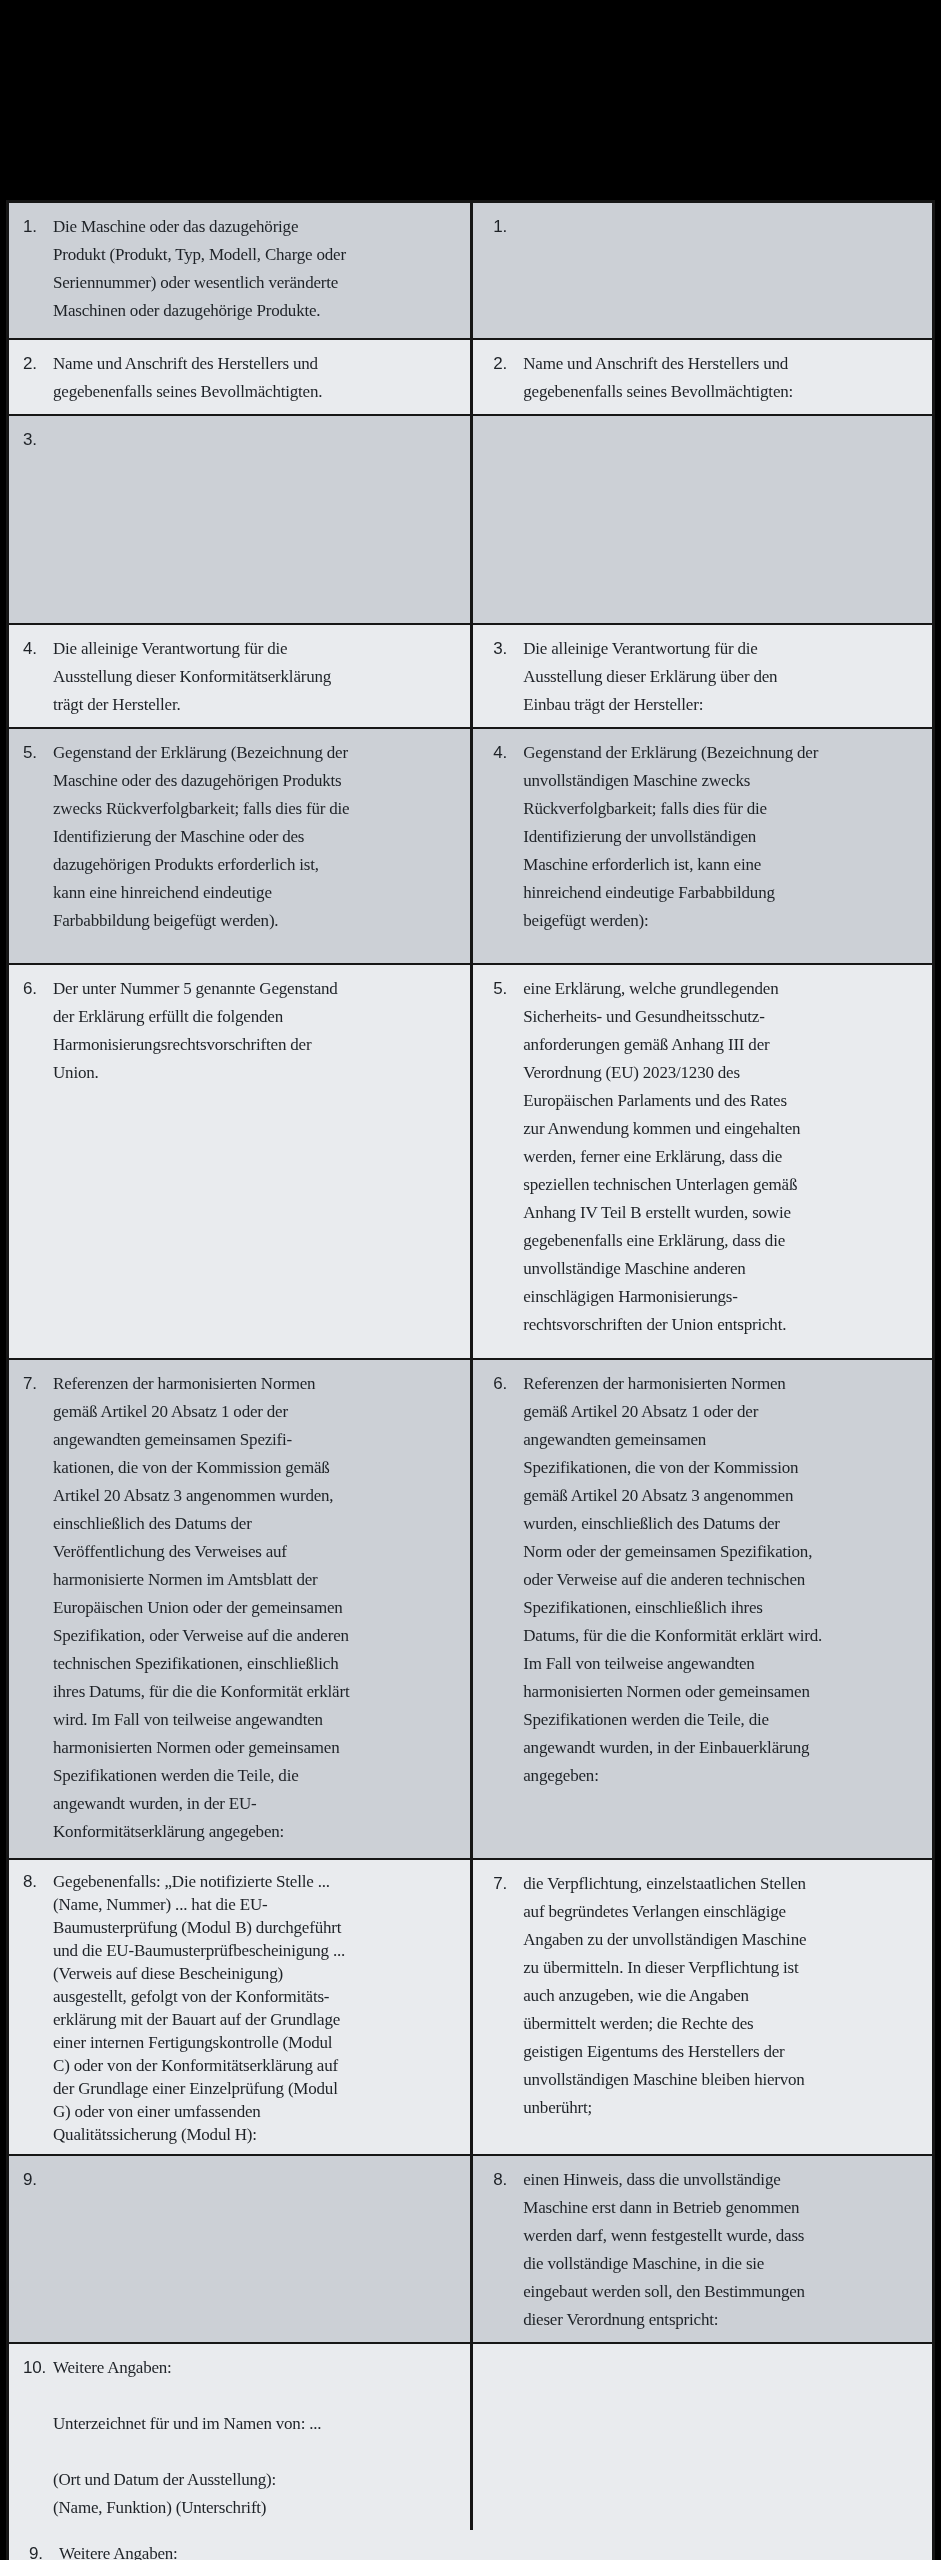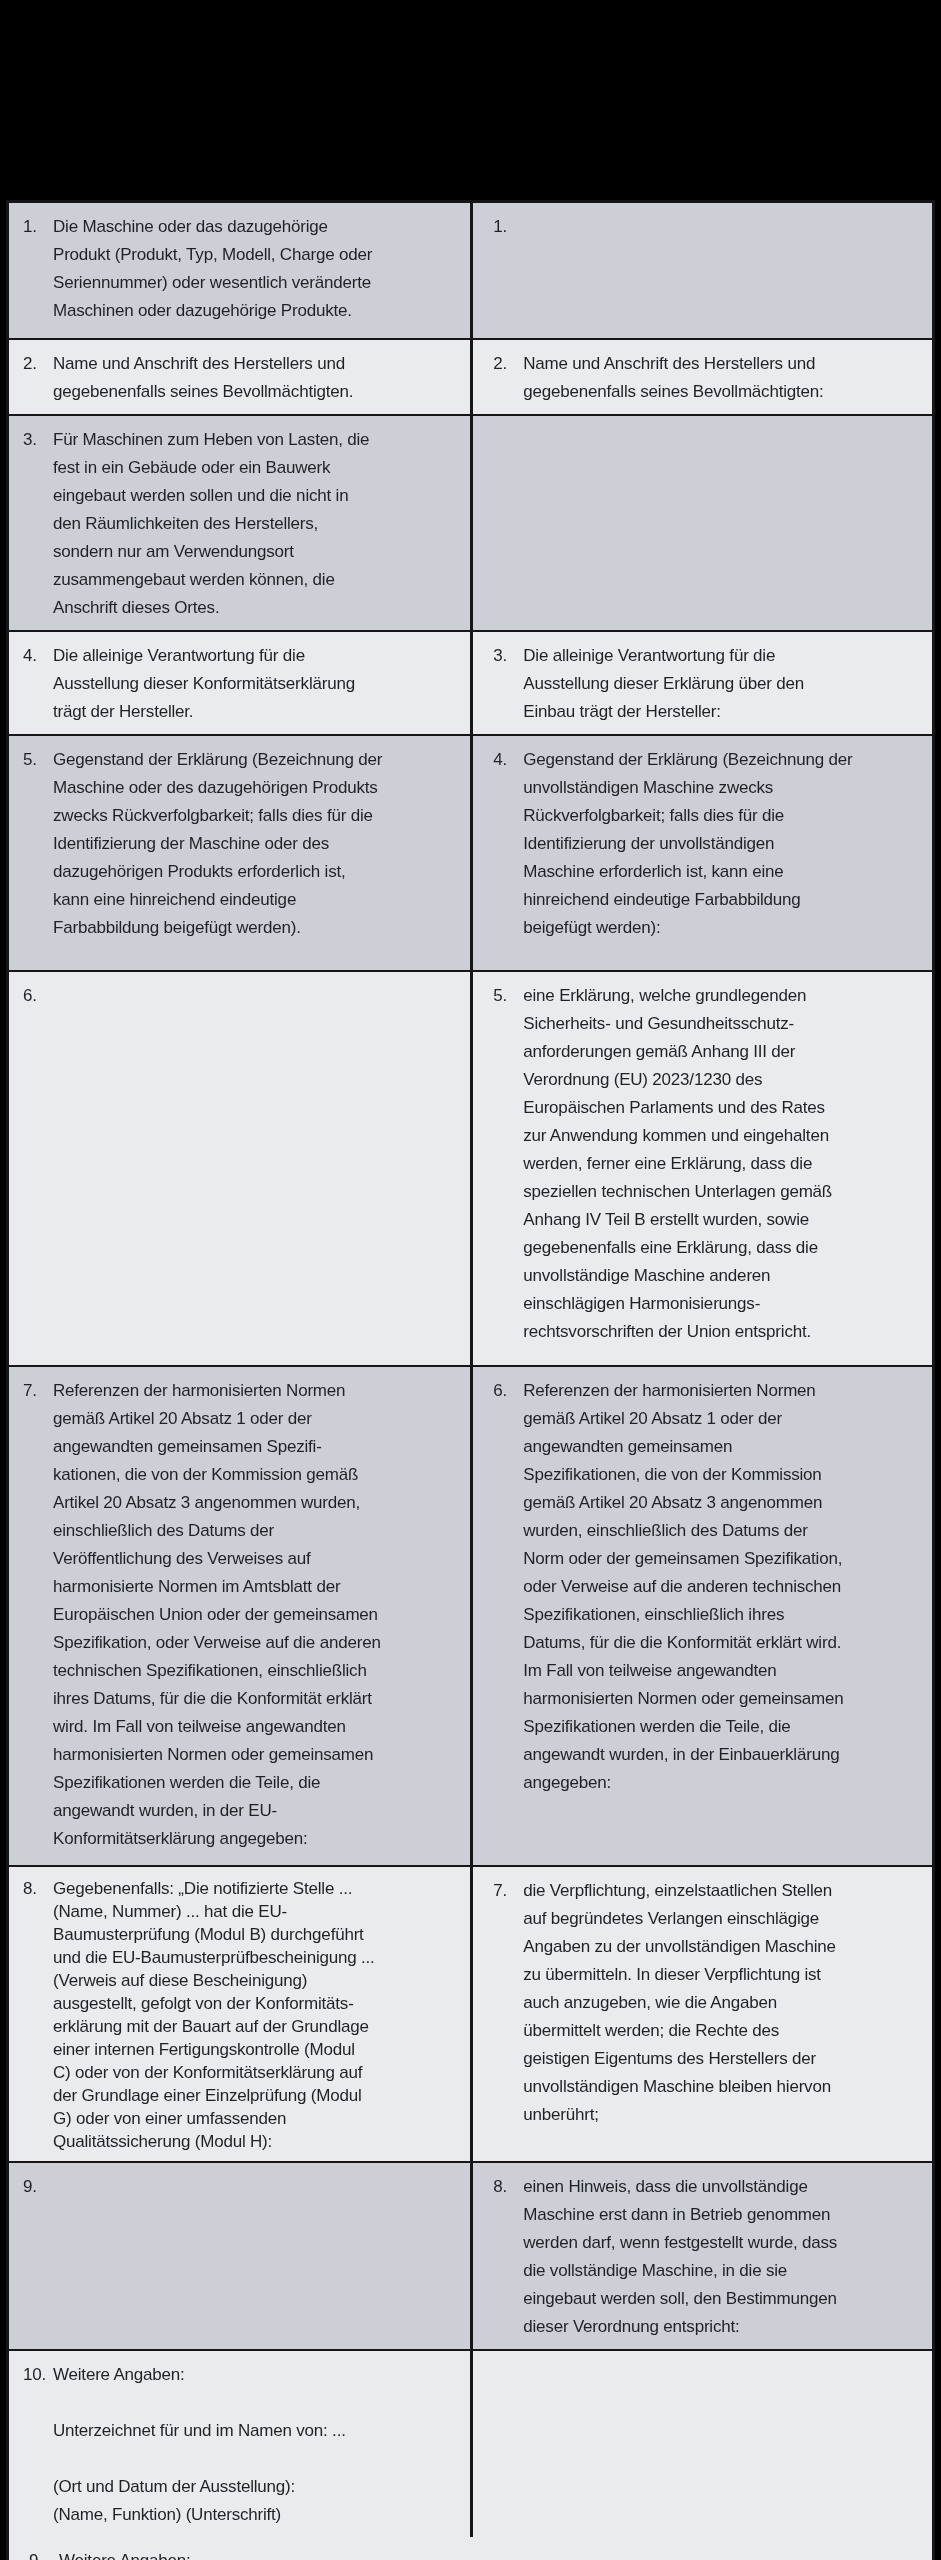--- a/index.html
+++ b/index.html
@@ -27,21 +27,21 @@
     align-items:flex-start;
     padding:10px 10px 8px 14px;
     color:#1e2227;
     font-size:17px;
     line-height:28px;
     letter-spacing:-0.2px;
   }
   .cell.left  { width:50.3%; border-right:3px solid #161616; }
   .cell.right { width:49.7%; padding-left:20px; }
   .num { flex:0 0 30px; }
-  .txt { flex:1; white-space:pre-line; }
+  .txt { flex:1; white-space:pre-line;font-family:Liberation Serif, serif; }
   .cell.tight { line-height:23px; }
 </style>
 </head>
 <body>
 
 <div class="doc-table">
     <div class="row dark" style="min-height: 135px;">
       <div class="cell left">
         <span class="num">1.</span>
         <div class="txt">Die Maschine oder das dazugehörige
@@ -61,27 +61,20 @@
       </div>
       <div class="cell right">
         <span class="num">2.</span>
         <div class="txt">Name und Anschrift des Herstellers und
 gegebenenfalls seines Bevollmächtigten:</div>
       </div>
     </div>
     <div class="row dark" style="min-height: 207px;">
       <div class="cell left">
         <span class="num">3.</span>
-        <div class="txt">Für Maschinen zum Heben von Lasten, die
-fest in ein Gebäude oder ein Bauwerk
-eingebaut werden sollen und die nicht in
-den Räumlichkeiten des Herstellers,
-sondern nur am Verwendungsort
-zusammengebaut werden können, die
-Anschrift dieses Ortes.</div>
       </div>
       <div class="cell right">
         <span class="num"></span>
         <div class="txt"></div>
       </div>
     </div>
     <div class="row light" style="min-height: 102px;">
       <div class="cell left">
         <span class="num">4.</span>
         <div class="txt">Die alleinige Verantwortung für die
@@ -113,20 +106,24 @@
 Rückverfolgbarkeit; falls dies für die
 Identifizierung der unvollständigen
 Maschine erforderlich ist, kann eine
 hinreichend eindeutige Farbabbildung
 beigefügt werden):</div>
       </div>
     </div>
     <div class="row light" style="min-height: 393px;">
       <div class="cell left">
         <span class="num">6.</span>
+        <div class="txt">Der unter Nummer 5 genannte Gegenstand
+der Erklärung erfüllt die folgenden
+Harmonisierungsrechtsvorschriften der
+Union.</div>
       </div>
       <div class="cell right">
         <span class="num">5.</span>
         <div class="txt">eine Erklärung, welche grundlegenden
 Sicherheits- und Gesundheitsschutz-
 anforderungen gemäß Anhang III der
 Verordnung (EU) 2023/1230 des
 Europäischen Parlaments und des Rates
 zur Anwendung kommen und eingehalten
 werden, ferner eine Erklärung, dass die

